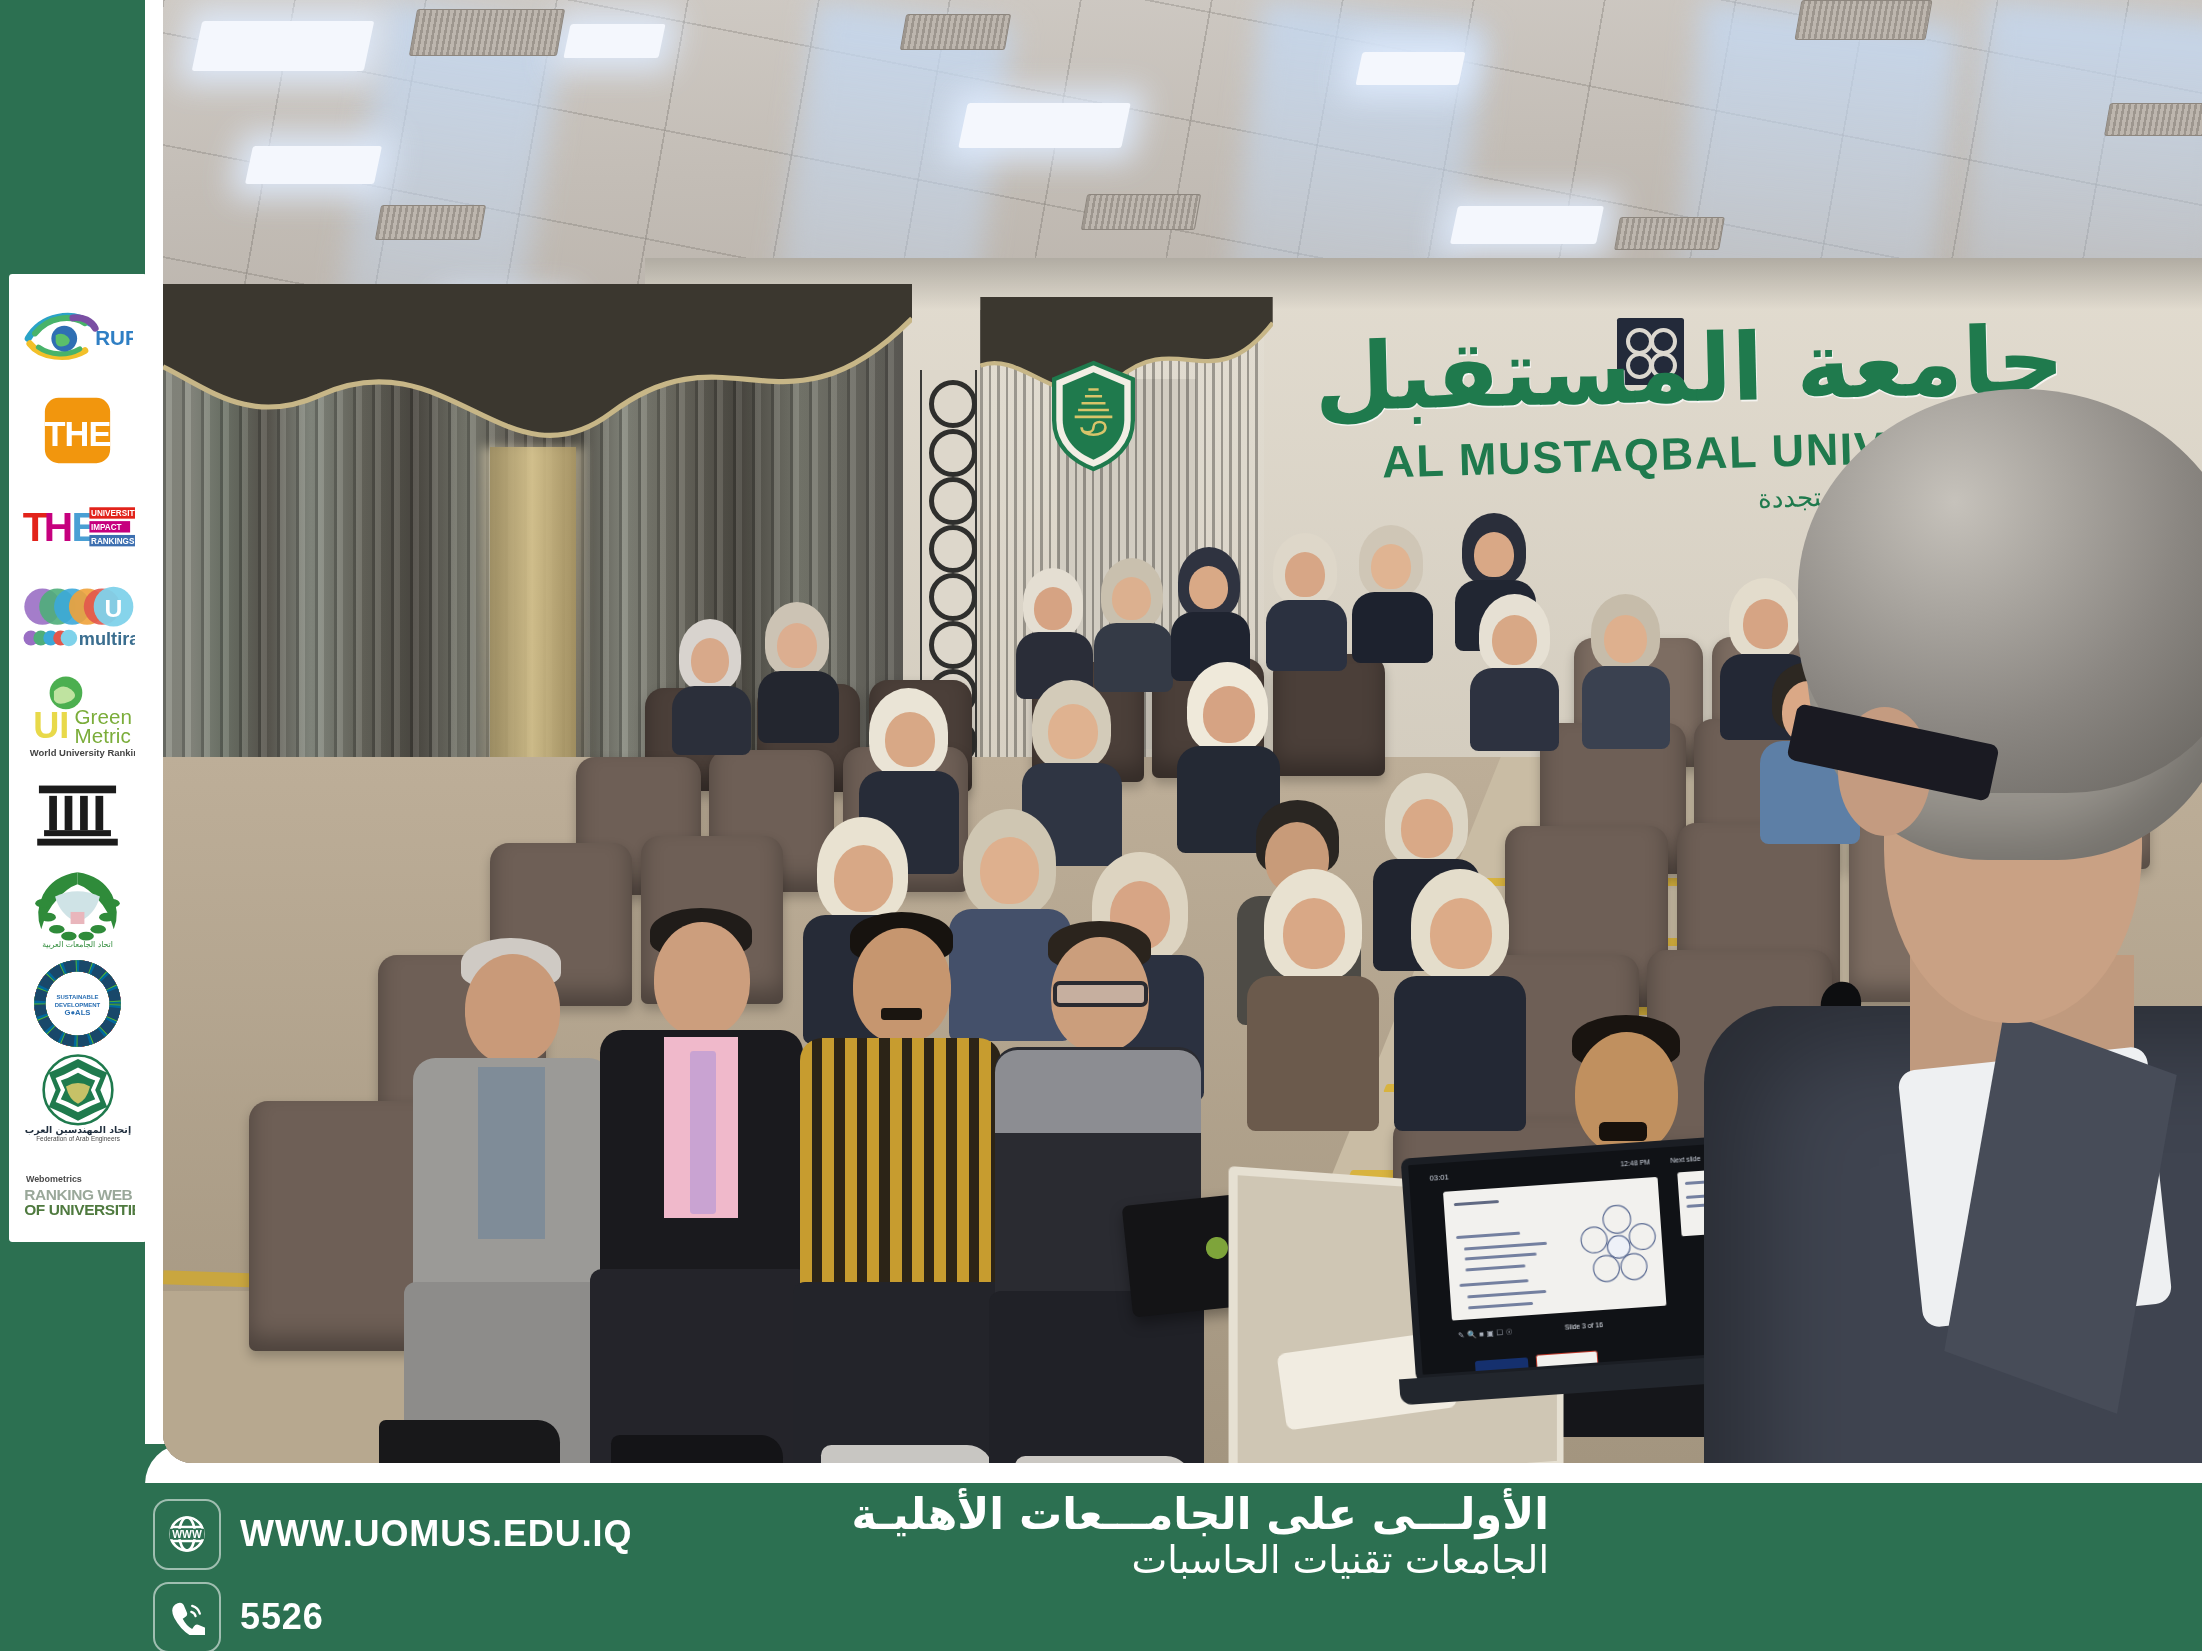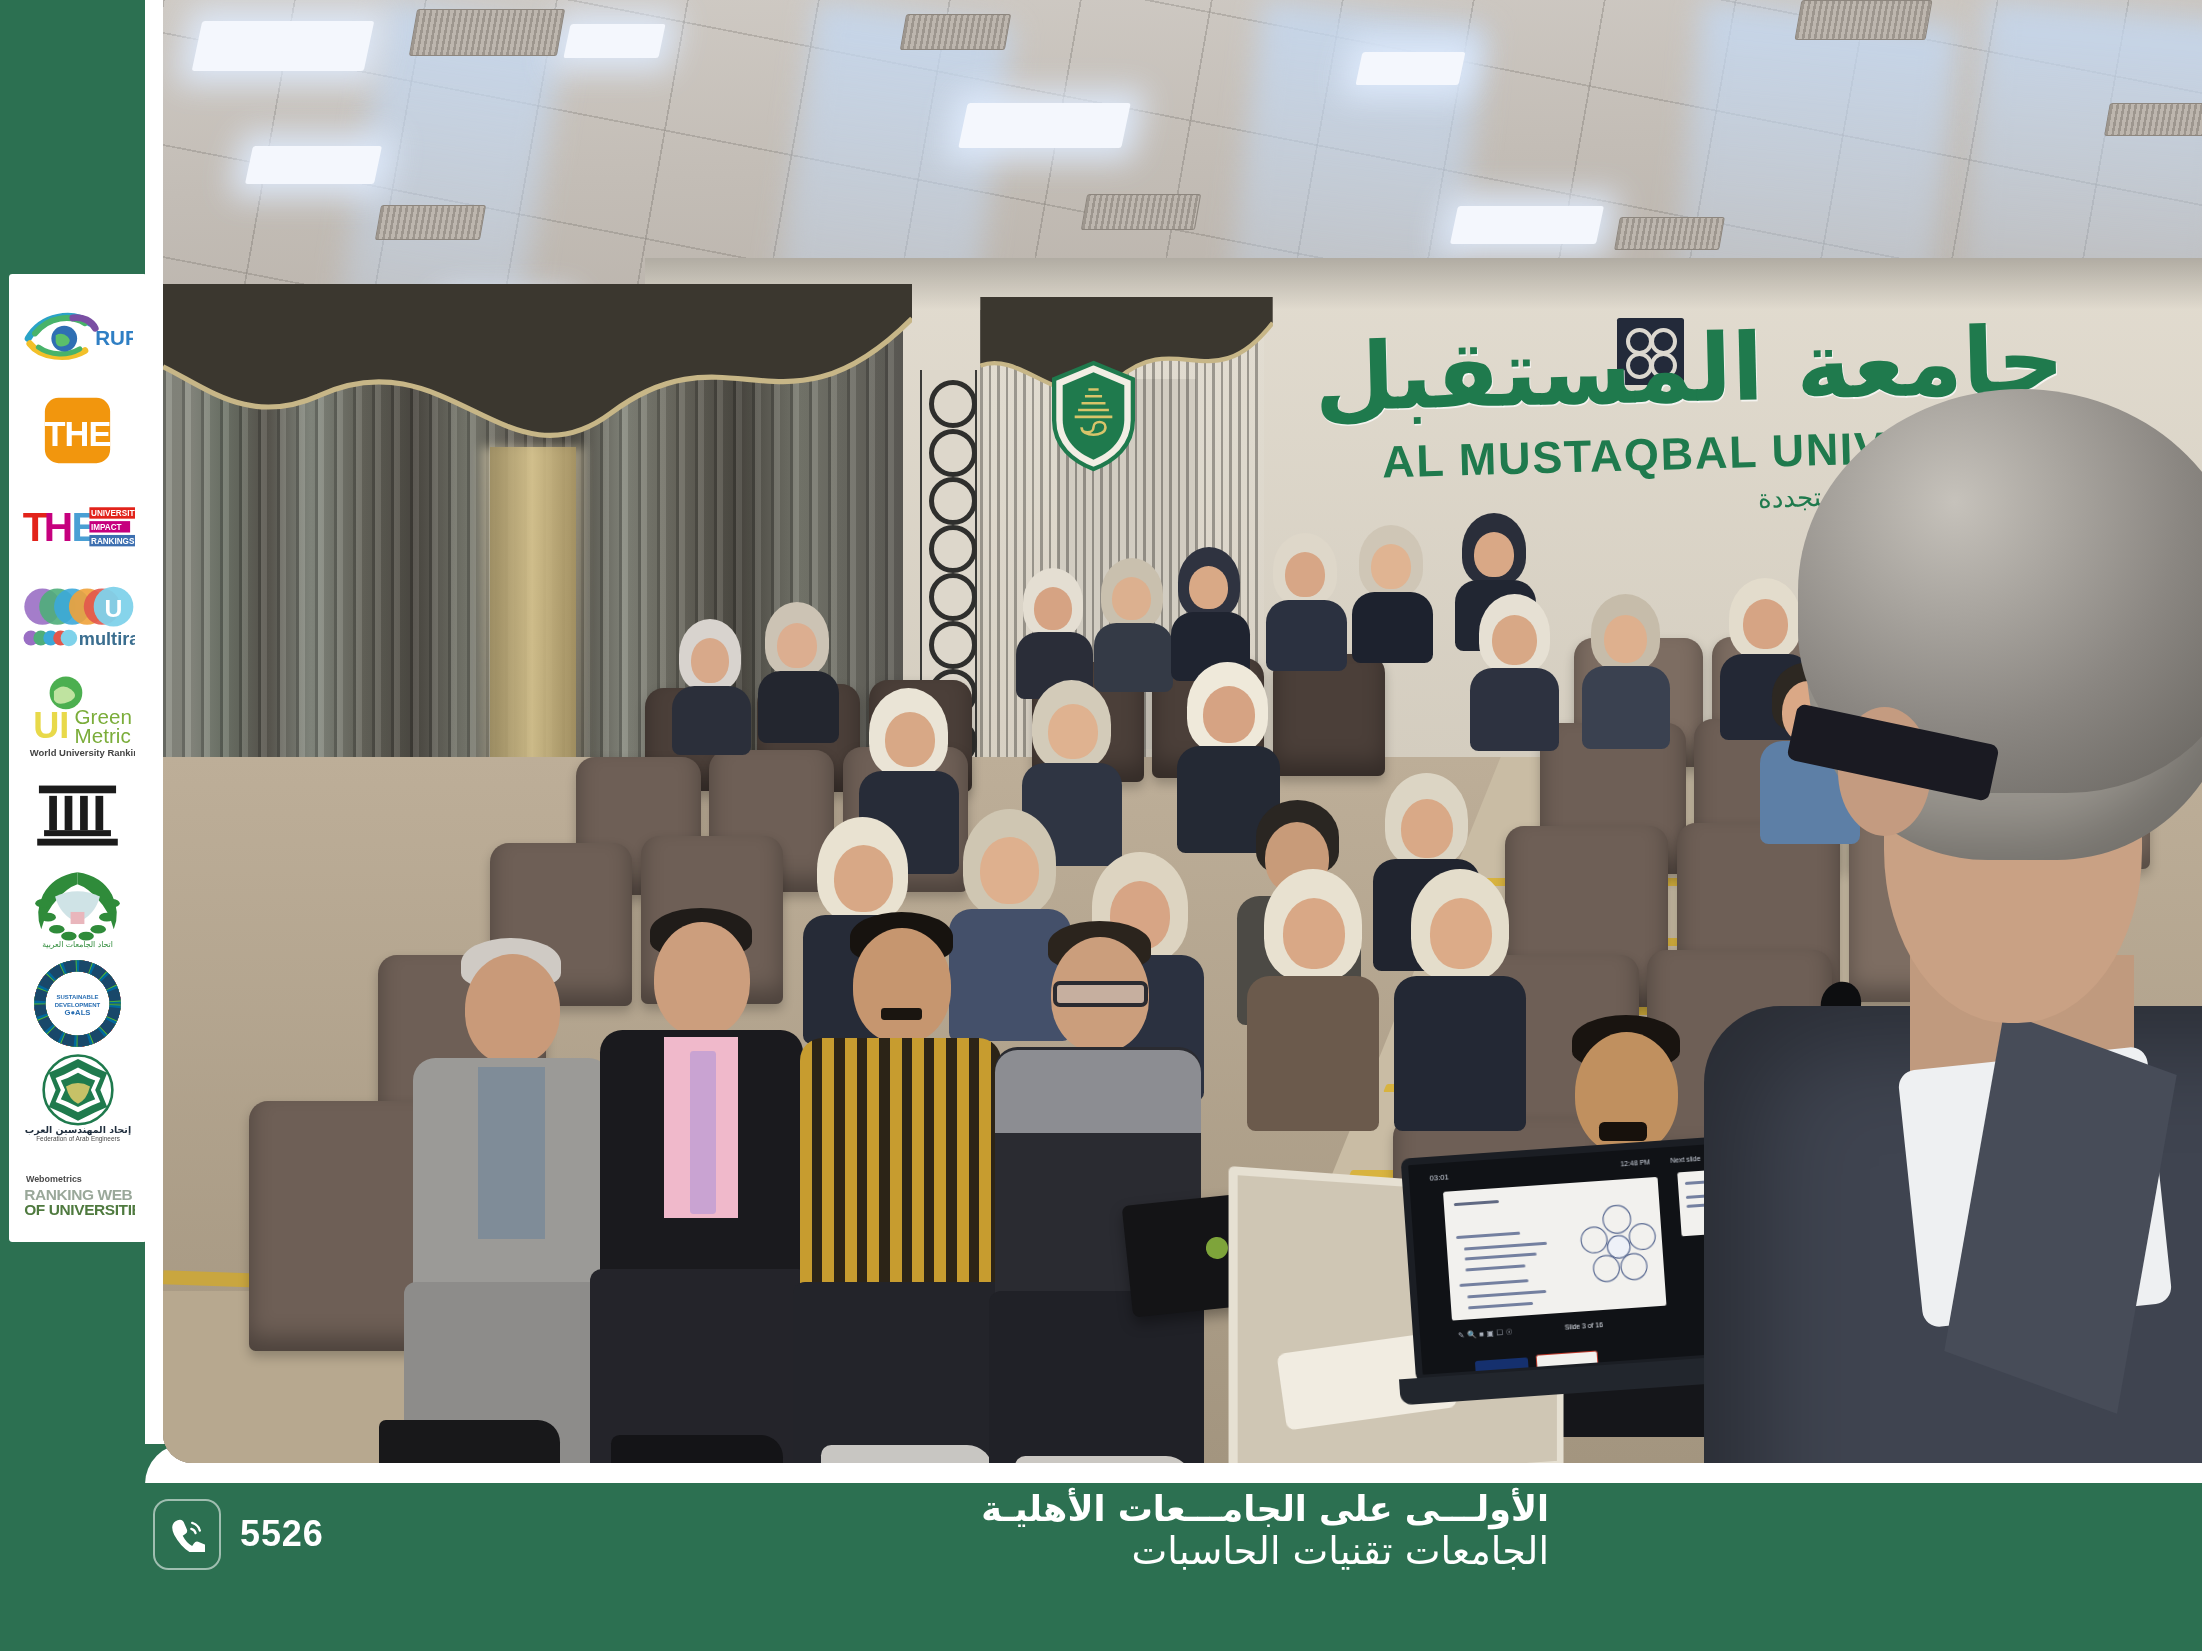--- a/index.html
+++ b/index.html
@@ -124,21 +124,21 @@
   
   .footer{position:absolute;left:0;top:1483px;width:2203px;height:169px;background:#2c7051;z-index:7;
     display:flex;align-items:center;}
   .f-contact{position:absolute;left:153px;top:15.5px;width:482px;}
   .f-row{display:flex;align-items:center;gap:19px;margin-bottom:12px;}
   .f-ico{width:64px;height:67px;border:2.6px solid rgba(255,255,255,.55);border-radius:15.5px;
     display:flex;align-items:center;justify-content:center;color:#fff;}
   .f-txt{color:#ffffff;font-weight:700;font-size:36px;letter-spacing:0.9px;}
   .f-ar{position:absolute;right:654px;top:6.9px;text-align:right;direction:rtl;color:#fff;
     font-family:"DejaVu Sans",sans-serif;}
-  .f-ar .l1{font-size:35px;font-weight:700;line-height:1.12;white-space:nowrap;margin-left:28px;}
+  .f-ar .l1{font-size:43px;font-weight:700;line-height:1.12;white-space:nowrap;margin-left:28px;}
   .f-ar .l2{font-size:40px;font-weight:700;line-height:1.14;white-space:nowrap;}
   .f-ar .l3{font-size:38px;line-height:1.18;white-space:nowrap;}
   .f-brand{position:absolute;right:31px;top:5.2px;display:flex;align-items:center;gap:12px;}
   .f-brand-txt{text-align:right;color:#fff;}
   .f-brand-ar{font-size:83px;font-weight:700;line-height:1;direction:rtl;font-family:"DejaVu Sans",sans-serif;
     text-shadow:0 1.7px 0 rgba(0,0,0,.15);white-space:nowrap;}
   .f-brand-en{font-size:33px;font-weight:700;letter-spacing:2.6px;margin-top:5.2px;white-space:nowrap;}
 </style>
 </head>
 <body>
@@ -644,20 +644,32 @@
         <text x="4" y="56" font-family="Liberation Sans, sans-serif" font-size="19" font-weight="700" fill="#4f7a3f" letter-spacing="-.5">OF UNIVERSITIES</text>
       </svg>
     </div>
   </div>
 
   <div class="footer">
 
     <div class="f-contact">
       <div class="f-row">
         <div class="f-ico">
+          <svg width="40" height="40" viewBox="0 0 46 46">
+            <circle cx="23" cy="23" r="19" fill="none" stroke="#fff" stroke-width="3"></circle>
+            <ellipse cx="23" cy="23" rx="9" ry="19" fill="none" stroke="#fff" stroke-width="3"></ellipse>
+            <path d="M5 15 H41 M5 31 H41" stroke="#fff" stroke-width="3"></path>
+            <rect x="3" y="17" width="40" height="12" fill="#2c7051"></rect>
+            <text x="23" y="28" text-anchor="middle" font-family="Liberation Sans, sans-serif" font-size="12" font-weight="700" fill="#fff">WWW</text>
+          </svg>
+        </div>
+        <div class="f-txt">WWW.UOMUS.EDU.IQ</div>
+      </div>
+      <div class="f-row">
+        <div class="f-ico">
           <svg width="36" height="36" viewBox="0 0 42 42">
             <path d="M10 5 q6 -2 8 4 l3 7 q1 3 -2 5 l-3 2 q4 8 11 12 l2 -3 q2 -3 5 -2 l7 3 q6 2 4 8
                      q-2 6 -9 5 Q18 44 6 22 Q0 9 10 5 Z" fill="#fff"></path>
             <path d="M27 8 q7 2 9 9" fill="none" stroke="#fff" stroke-width="2.6" stroke-linecap="round"></path>
             <path d="M26 15 q4 1 5 5" fill="none" stroke="#fff" stroke-width="2.6" stroke-linecap="round"></path>
           </svg>
         </div>
         <div class="f-txt">5526</div>
       </div>
     </div>

